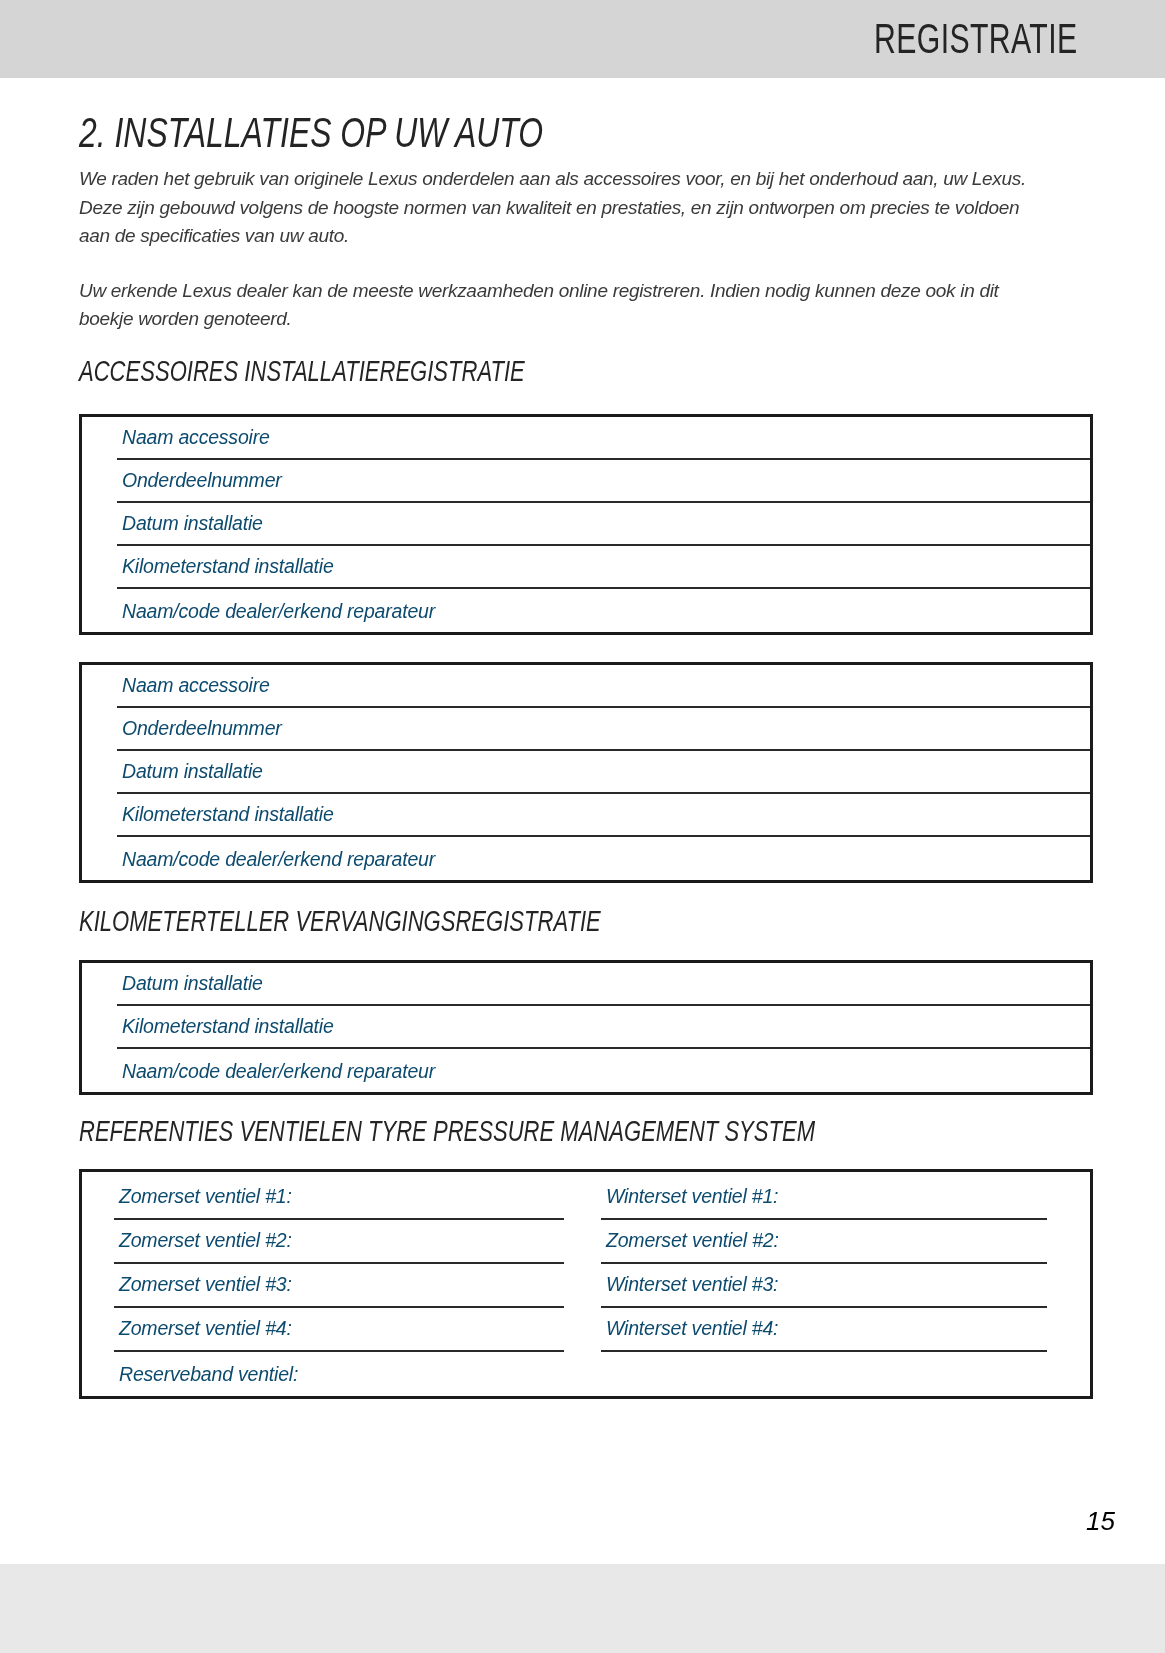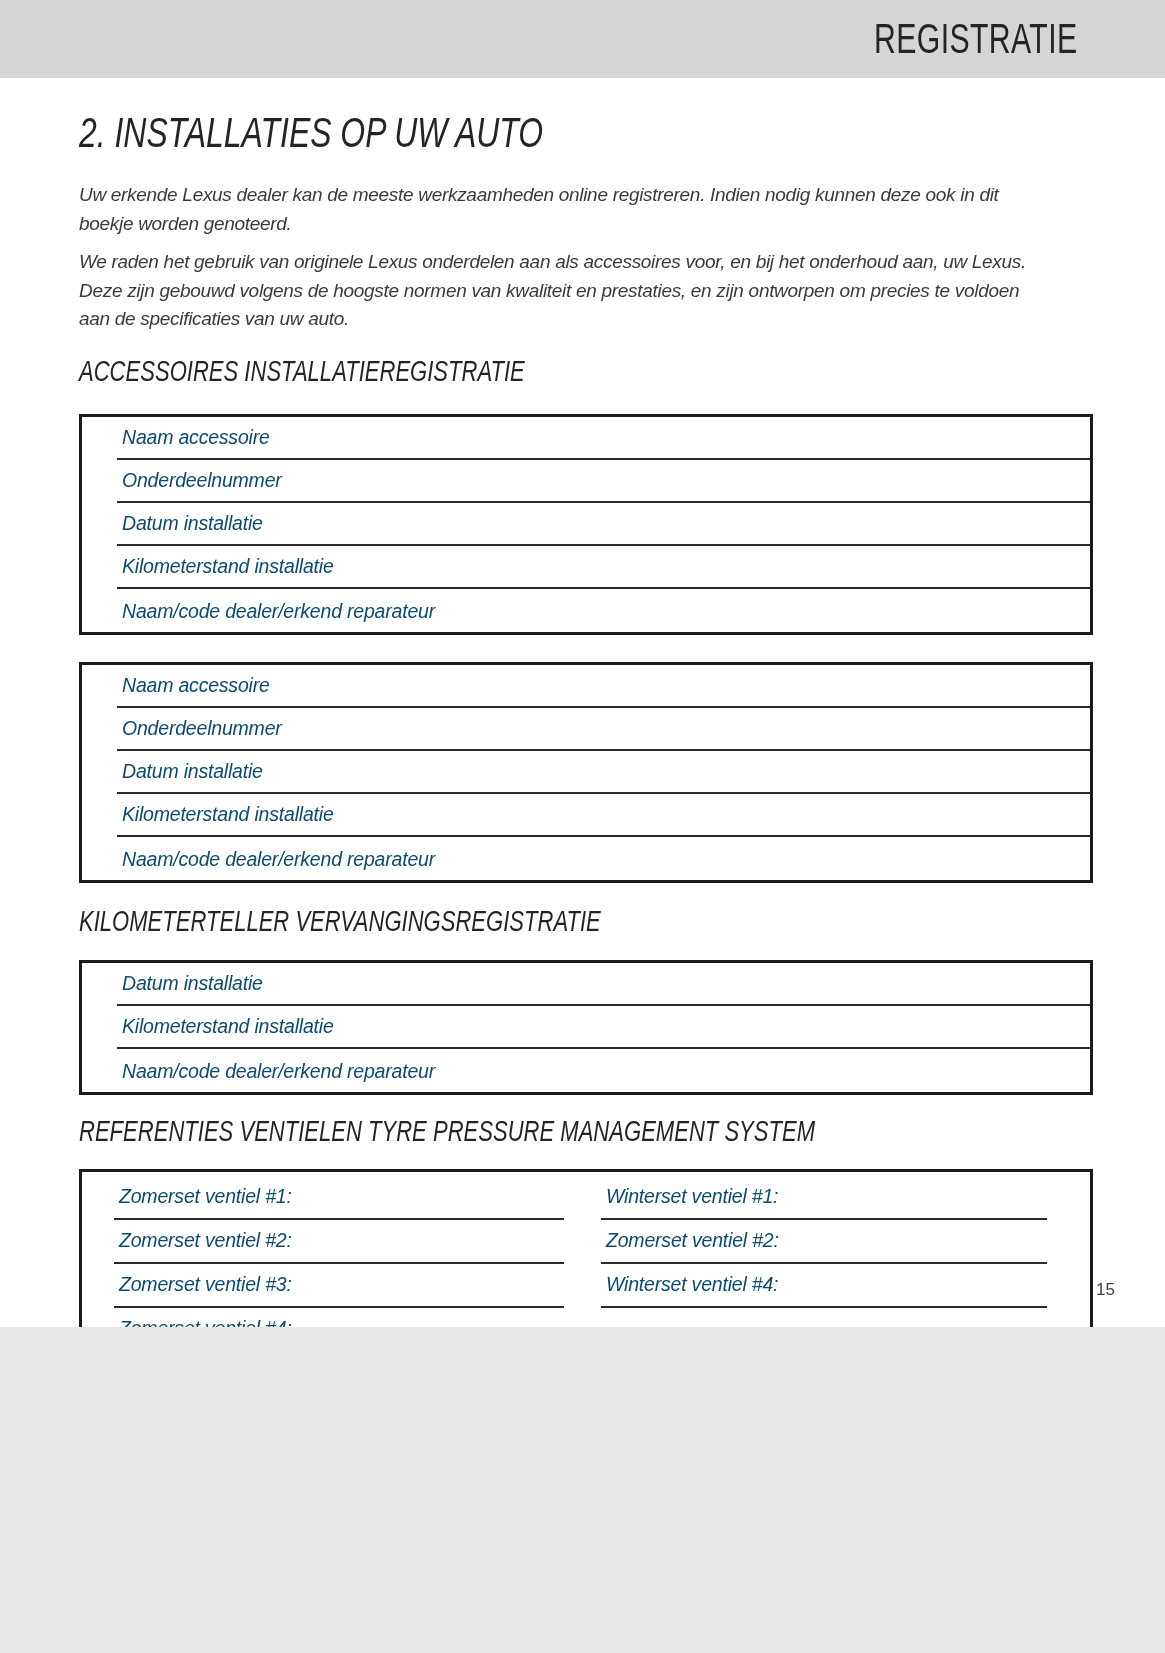--- a/index.html
+++ b/index.html
@@ -1,20 +1,20 @@
 <!DOCTYPE html>
 <html><head>
 <meta charset="utf-8">
 <style>
   * { margin: 0; padding: 0; box-sizing: border-box; }
   html, body { background: #e8e8e8; }
   .page {
     position: relative;
     width: 1165px;
-    height: 1327px;
+    height: 1564px;
     margin: 0 auto;
     background: #ffffff;
     font-family: "Liberation Sans", sans-serif;
     color: #383838;
     overflow: hidden;
   }
 
   
   .band {
     height: 78px;
@@ -103,48 +103,49 @@
     align-items: flex-end;
     padding-bottom: 10px;
     border-bottom: 2px solid #2a2a2a;
   }
   .vrow.no-line { border-bottom: none; align-items: flex-end; }
 
   .page-number {
     position: absolute;
     right: 50px;
     bottom: 27px;
-    font-size: 17px;
-    color: #404040;
+    font-size: 26px;
+    color: #000000;
+    font-style: italic;
   }
 </style>
 </head>
 <body>
 
 <div class="page">
 
   <header class="band">
     <span class="band-title">REGISTRATIE</span>
   </header>
 
   <main class="content">
 
     <h1 class="title">2. INSTALLATIES OP UW AUTO</h1>
-
-    <p class="para">
-      <span class="line">Uw erkende Lexus dealer kan de meeste werkzaamheden online registreren. Indien nodig kunnen deze ook in dit</span>
-      <span class="line">boekje worden genoteerd.</span>
-    </p>
 
     <p class="para second">
       <span class="line">We raden het gebruik van originele Lexus onderdelen aan als accessoires voor, en bij het onderhoud aan, uw Lexus.</span>
       <span class="line">Deze zijn gebouwd volgens de hoogste normen van kwaliteit en prestaties, en zijn ontworpen om precies te voldoen</span>
       <span class="line">aan de specificaties van uw auto.</span>
     </p>
 
+    <p class="para">
+      <span class="line">Uw erkende Lexus dealer kan de meeste werkzaamheden online registreren. Indien nodig kunnen deze ook in dit</span>
+      <span class="line">boekje worden genoteerd.</span>
+    </p>
+
     <h2 class="sec-heading h-acc">ACCESSOIRES INSTALLATIEREGISTRATIE</h2>
 
     <div class="fieldbox b1">
       <div class="frow">
         <span class="flabel">Naam accessoire</span>
       </div>
       <div class="frow">
         <span class="flabel">Onderdeelnummer</span>
       </div>
       <div class="frow">
@@ -211,20 +212,23 @@
         </div>
       </div>
       <div class="vcol right">
         <div class="vrow">
           <span class="flabel">Winterset ventiel #1:</span>
         </div>
         <div class="vrow">
           <span class="flabel">Zomerset ventiel #2:</span>
         </div>
         <div class="vrow">
+          <span class="flabel">Winterset ventiel #3:</span>
+        </div>
+        <div class="vrow">
           <span class="flabel">Winterset ventiel #4:</span>
         </div>
       </div>
     </div>
 
   </main>
 
   <div class="page-number">15</div>
 
 </div>

